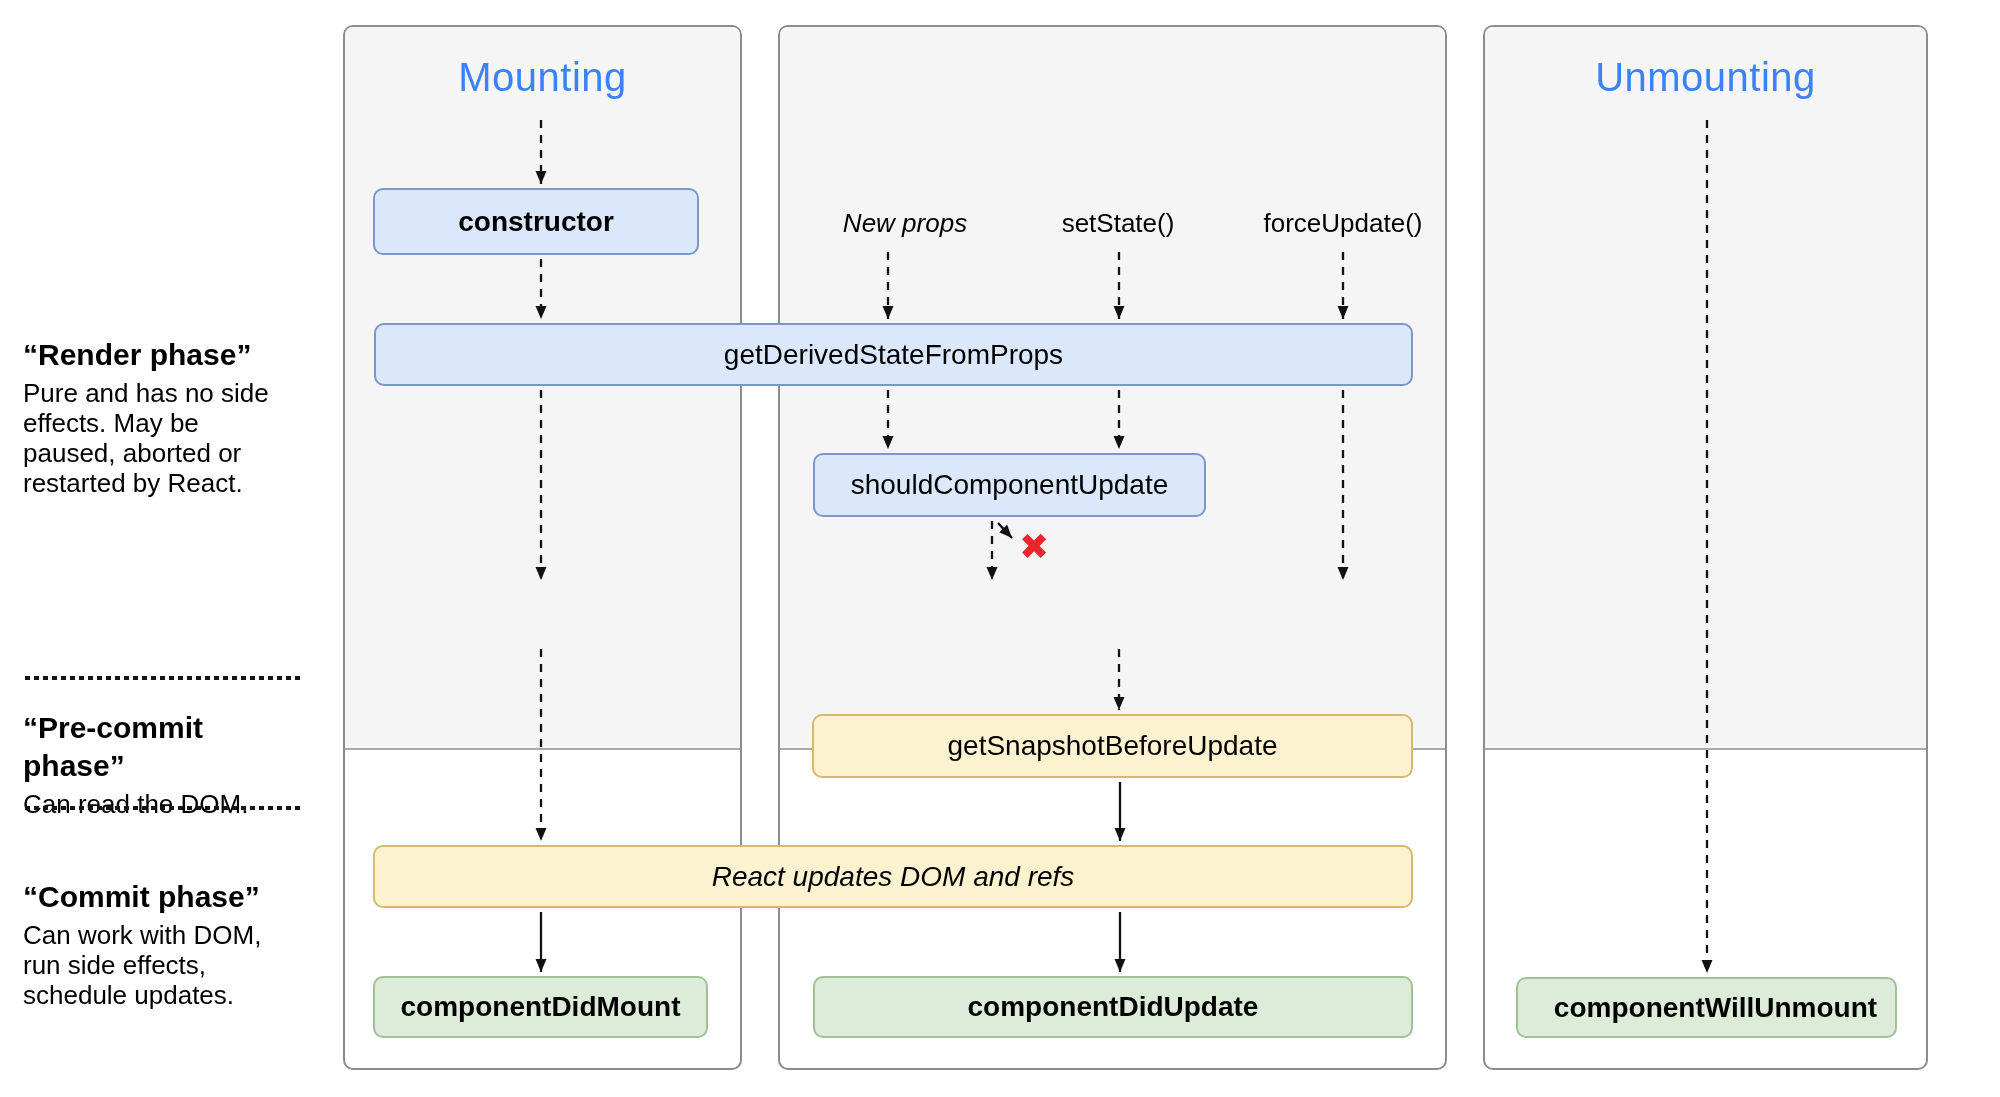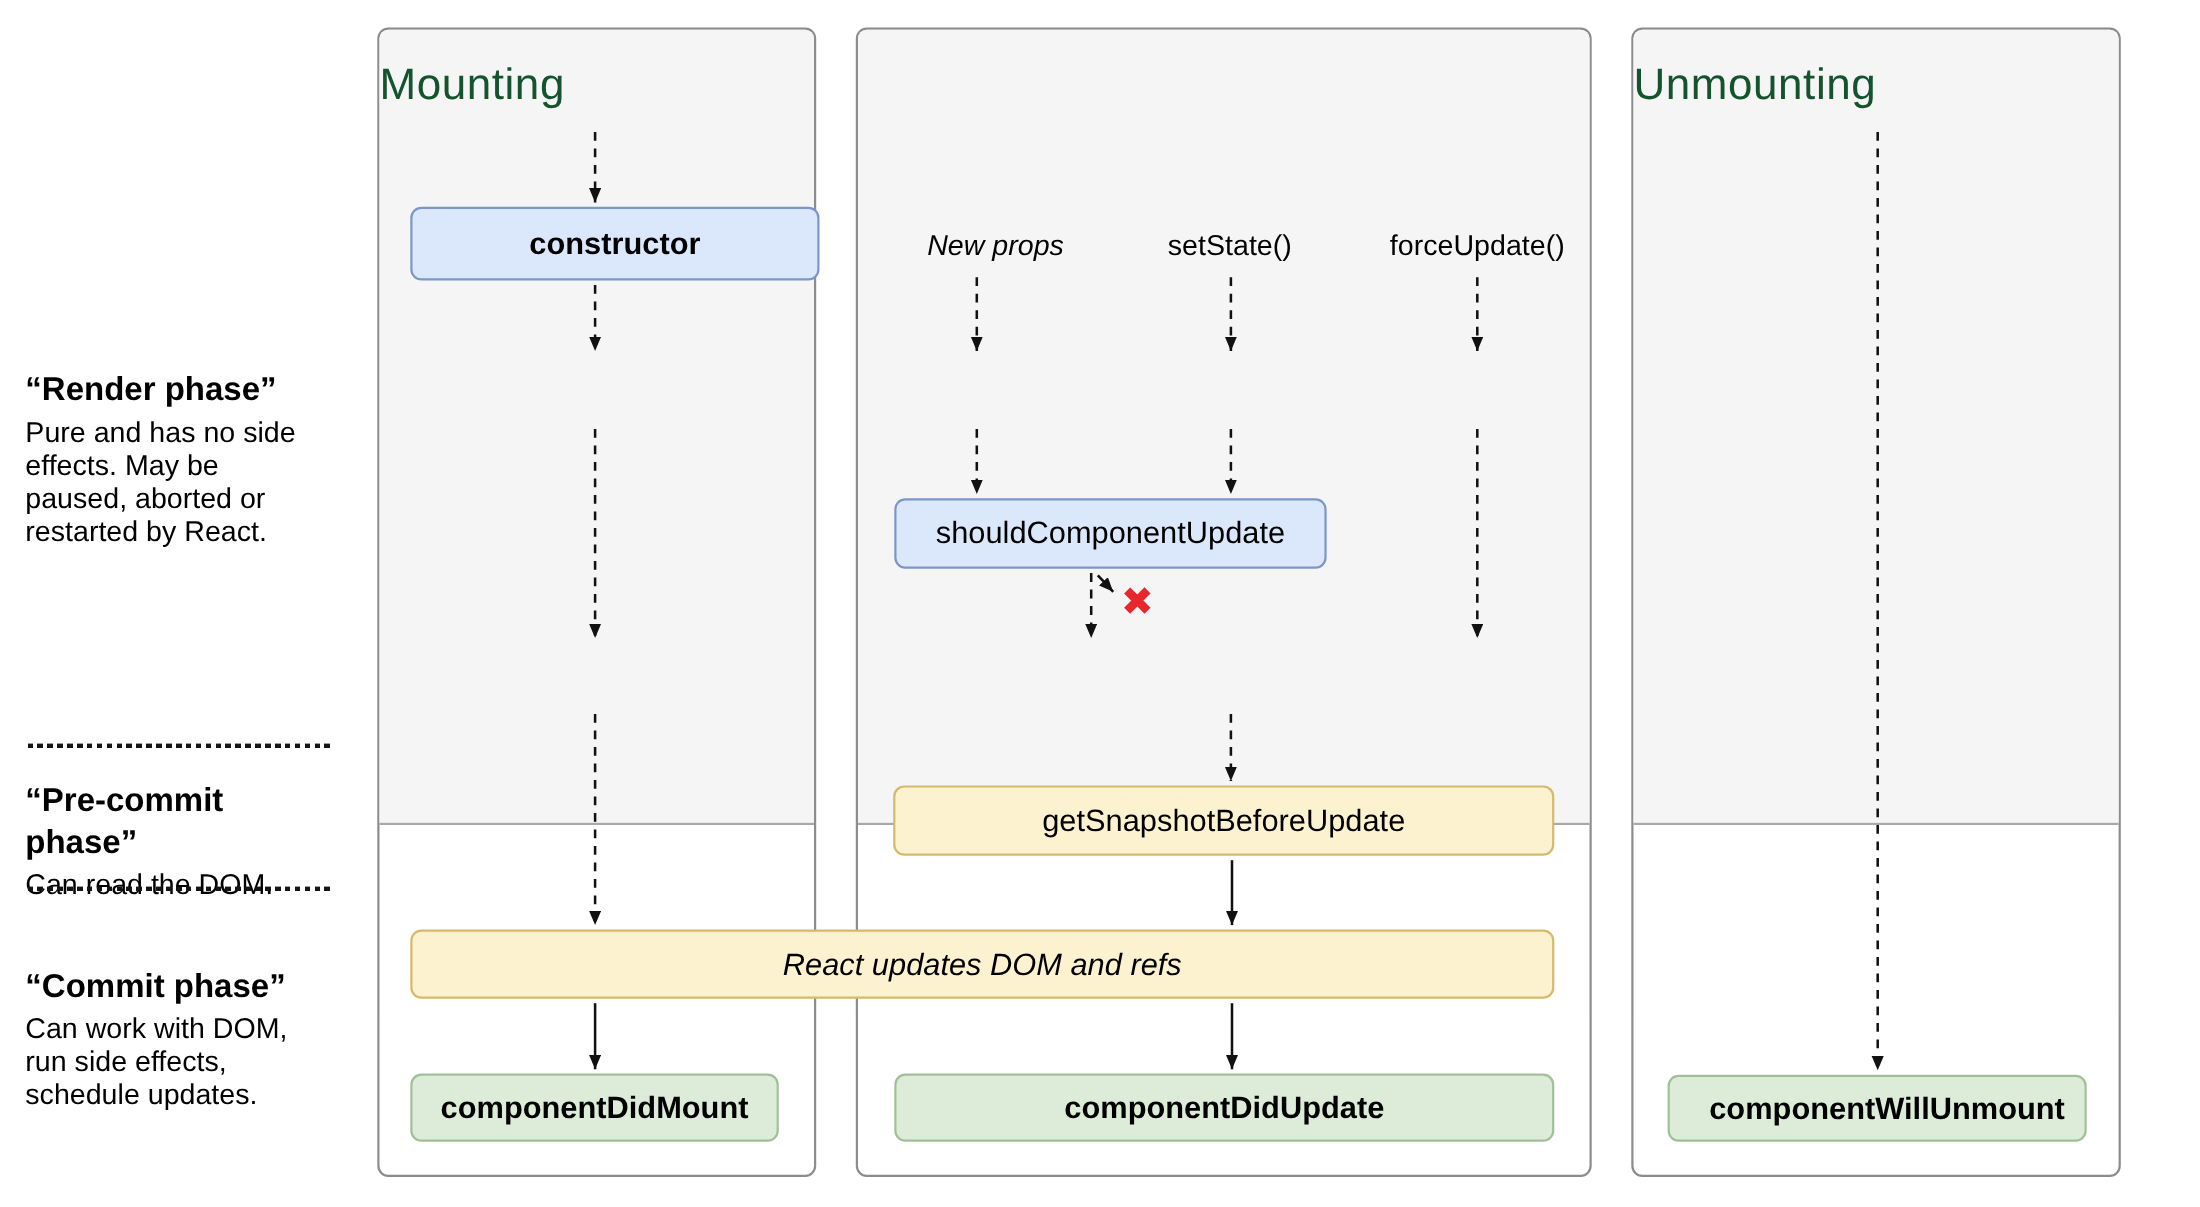--- a/index.html
+++ b/index.html
@@ -12,22 +12,22 @@
   *{box-sizing:border-box;margin:0;padding:0;}
   html,body{background:#ffffff;}
   body{font-family:"Liberation Sans","DejaVu Sans",sans-serif;color:#000;}
   .stage{position:relative;width:2000px;height:1097px;background:#fff;overflow:hidden;}
 
   .panel{position:absolute;top:25px;height:1045px;background:#fff;
          border:2px solid var(--panel_border);border-radius:10px;}
   .panel-grey{position:absolute;top:0;left:0;right:0;height:721px;
               background:var(--panel_grey);border-radius:8px 8px 0 0;}
   .panel-split{position:absolute;top:721px;left:0;right:0;height:2px;background:var(--split_line);}
-  .panel-title{position:absolute;top:28px;left:0;right:0;
-               font-size:40px;letter-spacing:0.5px;color:#14532d;}
+  .panel-title{position:absolute;top:28px;left:0;right:0;text-align:center;
+               font-size:40px;letter-spacing:0.5px;color:#3b82f6;}
 
   .box{position:absolute;display:flex;align-items:center;justify-content:center;
        border-radius:10px;border:2px solid;font-size:28px;z-index:3;}
   .box.blue{background:var(--blue_fill);border-color:var(--blue_border);}
   .box.yellow{background:var(--yellow_fill);border-color:var(--yellow_border);}
   .box.green{background:var(--green_fill);border-color:var(--green_border);}
   .bold{font-weight:700;}
   .italic{font-style:italic;}
 
   .trigger{position:absolute;text-align:center;font-size:26px;line-height:32px;z-index:3;}
@@ -95,21 +95,22 @@
   <div class="panel" style="left:1483px;width:445px;">
     <div class="panel-grey"></div>
     <div class="panel-split"></div>
     <div class="panel-title">Unmounting</div>
   </div>
 
   <div class="trigger italic" style="left:805px;top:207px;width:200px;">New props</div>
   <div class="trigger" style="left:1018px;top:207px;width:200px;">setState()</div>
   <div class="trigger" style="left:1233px;top:207px;width:220px;">forceUpdate()</div>
 
-  <div class="box blue bold" style="left:373px;top:188px;width:372px;height:67px;">constructor</div>
+  <div class="box blue bold" style="left:373px;top:188px;width:326px;height:67px;">constructor</div>
+  <div class="box blue" style="left:374px;top:323px;width:1039px;height:63px;">getDerivedStateFromProps</div>
   <div class="box blue" style="left:813px;top:453px;width:393px;height:64px;">shouldComponentUpdate</div>
   <div class="box yellow" style="left:812px;top:714px;width:601px;height:64px;">getSnapshotBeforeUpdate</div>
   <div class="box yellow italic" style="left:373px;top:845px;width:1040px;height:63px;">React updates DOM and refs</div>
   <div class="box green bold" style="left:373px;top:976px;width:335px;height:62px;">componentDidMount</div>
   <div class="box green bold" style="left:813px;top:976px;width:600px;height:62px;">componentDidUpdate</div>
   <div class="box green bold" style="left:1516px;top:977px;width:381px;height:61px;padding-left:18px;">componentWillUnmount</div>
 
   <div class="blocked">✖</div>
 
   <svg class="arrows" width="2000" height="1097" viewBox="0 0 2000 1097">

